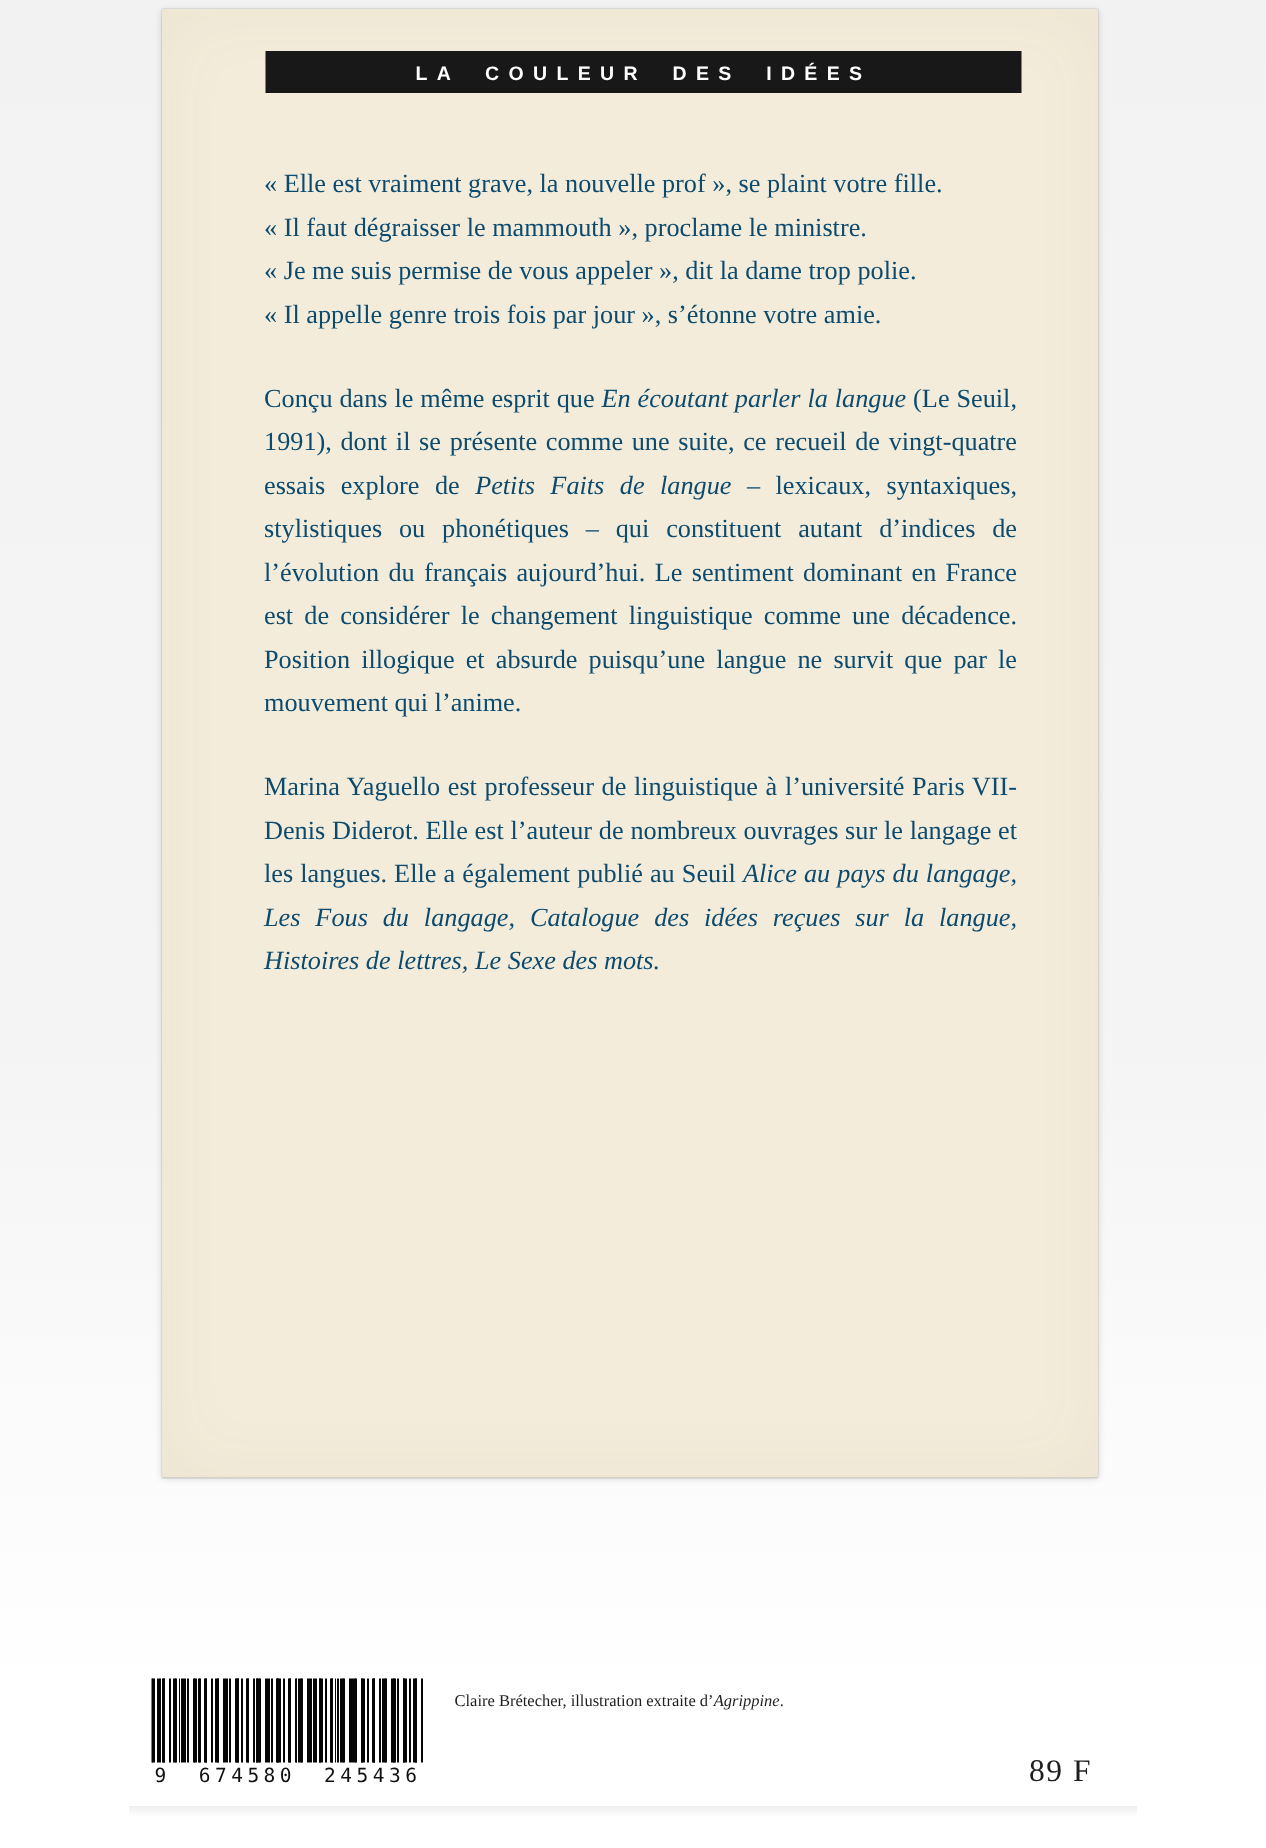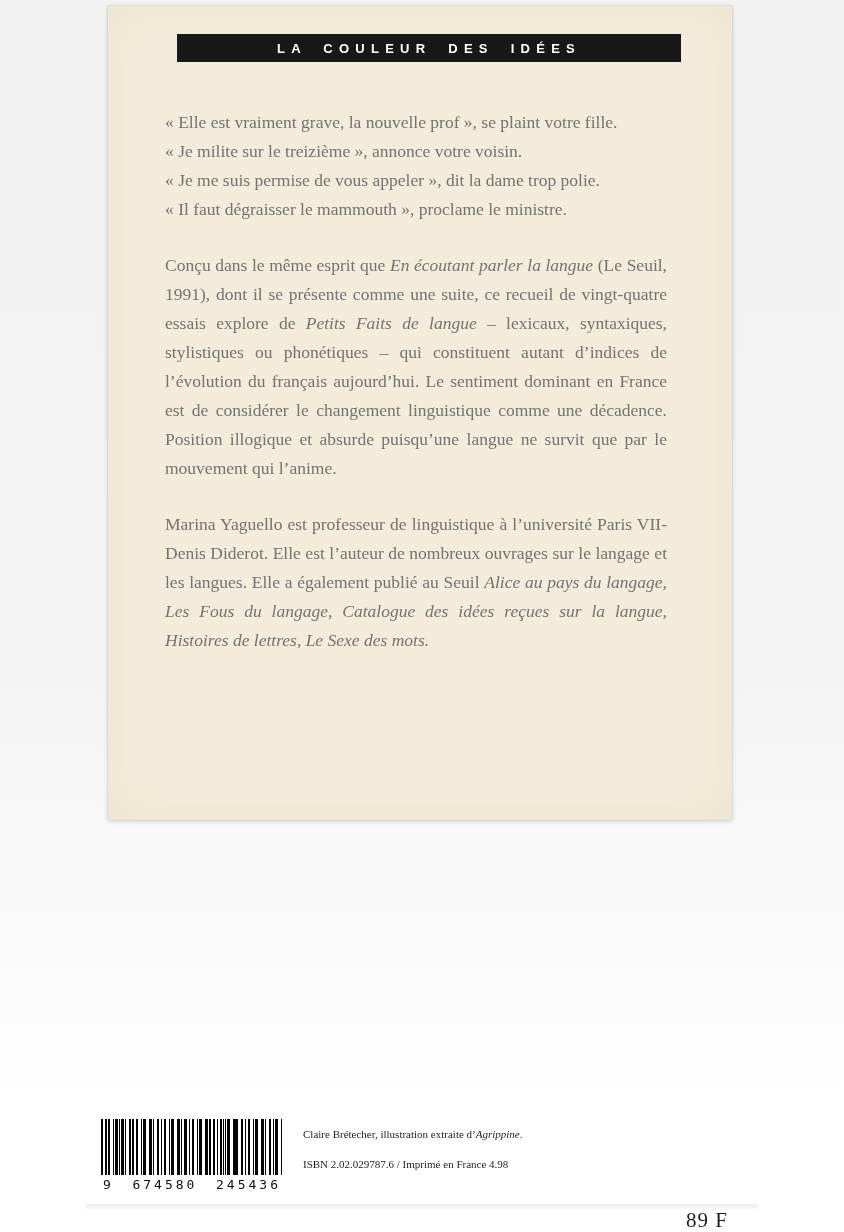--- a/index.html
+++ b/index.html
@@ -10,21 +10,21 @@
   }
   .page {
     position:relative;
     width:844px; height:1232px;
     background:linear-gradient(180deg,#f2f2f3 0%,#f4f4f5 55%,#fbfbfb 78%,#ffffff 92%);
     overflow:hidden;
   }
   .cover {
     position:absolute;
     left:108px; top:6px;
-    width:624px; height:814px;
+    width:624px; height:979px;
     background:#f3ecda;
     box-shadow:0 1px 5px rgba(0,0,0,.16), 0 0 1px rgba(0,0,0,.25), inset 0 0 50px rgba(120,100,60,.05);
   }
   .banner {
     position:absolute;
     left:69px; top:28px;
     width:504px; height:28px;
     background:#181818;
     color:#ffffff;
     font-family:"Liberation Sans", sans-serif;
@@ -32,23 +32,23 @@
     font-size:13px;
     letter-spacing:.48em;
     word-spacing:.55em;
     text-align:center;
     line-height:29px;
     overflow:hidden;
     white-space:nowrap;
   }
   .textblock {
     position:absolute;
-    left:57px; top:102px;
+    left:68px; top:102px;
     width:502px;
-    color:#737373;
+    color:#0c4a6e;
     font-size:17.5px;
     line-height:29px;
     text-align:justify;
   }
   .quotes { margin-bottom:27px; }
   .quotes p { margin:0; }
   .para { margin-bottom:27px; }
   .italic { font-style:italic; }
 
   
@@ -81,21 +81,21 @@
     position:absolute;
     left:303px; top:1126px;
     width:360px;
     font-size:11px;
     line-height:17px;
     color:#1e1e1e;
   }
   .credits .isbn { margin-top:13px; }
   .price {
     position:absolute;
-    left:686px; top:1208px;
+    left:686px; top:1168px;
     font-size:21px;
     letter-spacing:1px;
     color:#1e1e1e;
   }
   .bottom-shadow {
     position:absolute;
     left:86px; top:1204px;
     width:672px; height:7px;
     background:linear-gradient(180deg, rgba(0,0,0,0.07), rgba(0,0,0,0));
   }
@@ -106,43 +106,42 @@
 <div class="page">
 
   <div class="cover">
 
     <div class="banner"><span>LA COULEUR DES IDÉES</span></div>
 
     <div class="textblock">
 
       <div class="quotes">
         <p>« Elle est vraiment grave, la nouvelle prof », se plaint votre fille.</p>
-        <p>« Je milite sur le treizième », annonce votre voisin.</p>
+        <p>« Il faut dégraisser le mammouth », proclame le ministre.</p>
         <p>« Je me suis permise de vous appeler », dit la dame trop polie.</p>
-        <p>« Il faut dégraisser le mammouth », proclame le ministre.</p>
+        <p>« Il appelle genre trois fois par jour », s’étonne votre amie.</p>
       </div>
 
       <p class="para"><span>Conçu dans le même esprit que </span><span class="italic">En écoutant parler la langue</span><span> (Le Seuil, 1991), dont il se présente comme une suite, ce recueil de vingt-quatre essais explore de </span><span class="italic">Petits Faits de langue</span><span> – lexicaux, syntaxiques, stylistiques ou phonétiques – qui constituent autant d’indices de l’évolution du français aujourd’hui. Le sentiment dominant en France est de considérer le changement linguistique comme une décadence. Position illogique et absurde puisqu’une langue ne survit que par le mouvement qui l’anime.</span></p>
 
       <p class="para"><span>Marina Yaguello est professeur de linguistique à l’université Paris VII-Denis Diderot. Elle est l’auteur de nombreux ouvrages sur le langage et les langues. Elle a également publié au Seuil </span><span class="italic">Alice au pays du langage, Les Fous du langage, Catalogue des idées reçues sur la langue, Histoires de lettres, Le Sexe des mots.</span></p>
 
     </div>
   </div>
 
   <div class="barcode">
     <div class="bars"></div>
     <div class="digits">
         <span>9</span>
         <span>674580</span>
         <span>245436</span>
       </div>
   </div>
 
   <div class="credits">
     <p><span>Claire Brétecher, illustration extraite d’</span><span class="italic">Agrippine</span><span>.</span></p>
-    <p class="isbn">ISBN 2.02.029787.6 / Imprimé en France 4.98</p>
   </div>
 
   <div class="price">89 F</div>
 
   <div class="bottom-shadow"></div>
 
 </div>
 
 </body></html>

